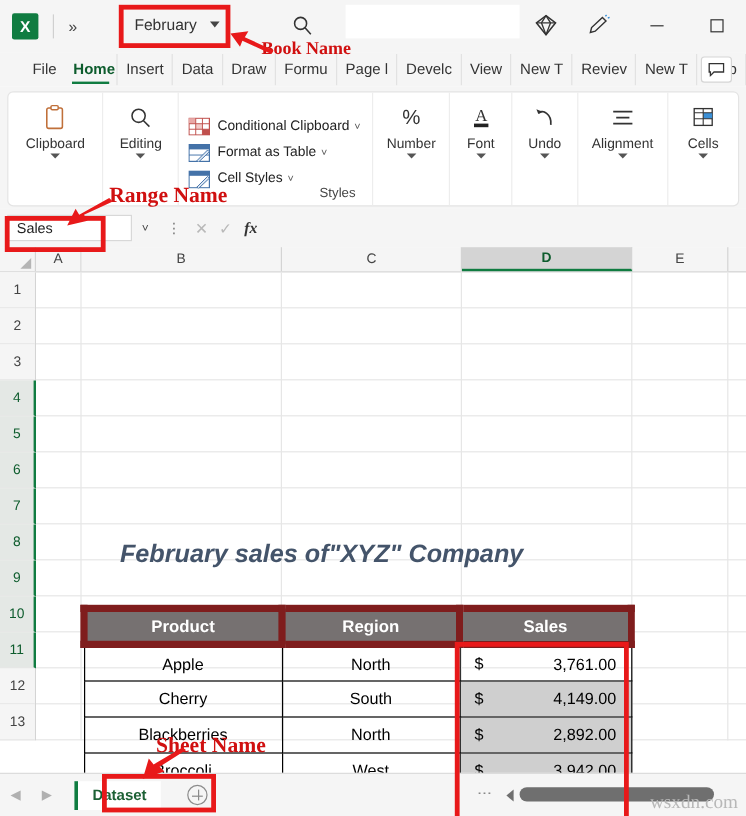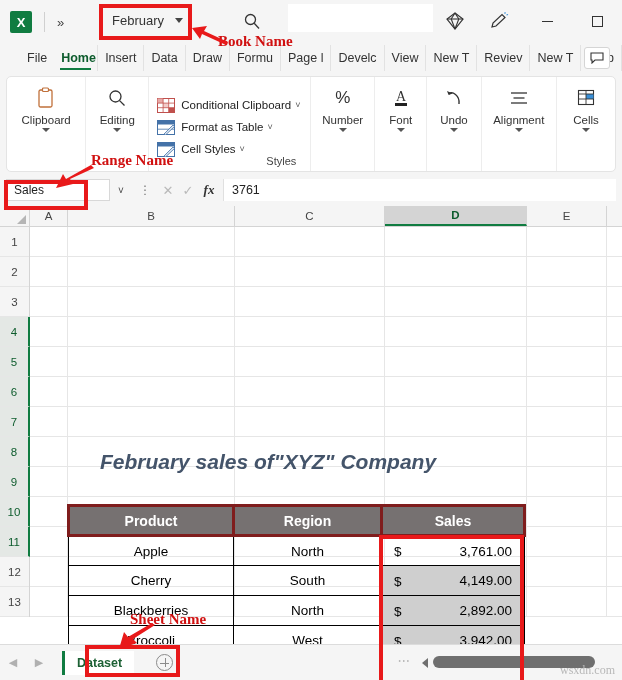--- a/index.html
+++ b/index.html
@@ -169,21 +169,21 @@
     position: absolute; right: 14px; bottom: 4px;
     font-size: 11px; color: #444;
   }
 
   
   .ann {
     position: absolute;
     font-family: "Liberation Serif", serif;
     font-weight: bold;
     color: #d01010;
-    font-size: 15px;
+    font-size: 18px;
     white-space: nowrap;
     z-index: 9;
   }
   #ann-book { left: 218px; top: 33px; font-size: 15px; }
   #ann-range { left: 91px; top: 152px; }
   #ann-sheet { left: 130px; top: 611px; }
 
   .arrow-svg { position: absolute; z-index: 9; pointer-events: none; }
 
   
@@ -297,21 +297,21 @@
     color: #000;
     text-align: center;
     font-weight: normal;
     font-family: "Liberation Sans", sans-serif;
   }
   .dtable th {
     background: #767171;
     color: #ffffff;
     font-weight: bold;
     font-size: 14px;
-    border: 3px solid #7f1d1d;
+    border: 6px solid #7f1d1d;
   }
   .c-prod { width: 165px; }
   .c-reg { width: 148px; }
   .c-sales { width: 143px; position: relative; }
   td.c-sales {
     text-align: right;
     padding-right: 12px;
     position: relative;
   }
   td.c-sales .dollar {
@@ -382,21 +382,21 @@
     border-right: 6px solid #6f6f6f;
   }
   .hscroll {
     position: absolute; left: 433px; top: 11px;
     width: 162px; height: 12px;
     background: #6f6f6f;
     border-radius: 6px;
   }
   .watermark {
     position: absolute; right: 7px; bottom: 2px;
-    font-size: 12px; color: #b8b8b8;
+    font-size: 16px; color: #b8b8b8;
     font-family: "Liberation Serif", serif;
   }
 </style>
 </head>
 <body>
 
 <div class="titlebar">
   <div class="xl-logo"></div>
   <div class="tb-sep"></div>
   <div class="chevrons">»</div>
@@ -575,21 +575,20 @@
   </div>
 </div>
 
 <div class="fbar">
   <div class="namebox">Sales</div>
   <div class="nb-caret">˅</div>
   <div class="fb-dots">⋮</div>
   <div class="fb-btn">✕</div>
   <div class="fb-btn">✓</div>
   <div class="fb-fx">fx</div>
-  <div class="fb-input">3761</div>
 </div>
 <div class="nb-redbox"></div>
 
 <div class="grid-wrap">
 
   <div class="colhdr">
     <div class="corner"></div>
     <div class="ch" id="chA">A</div>
     <div class="ch" id="chB">B</div>
     <div class="ch" id="chC">C</div>

